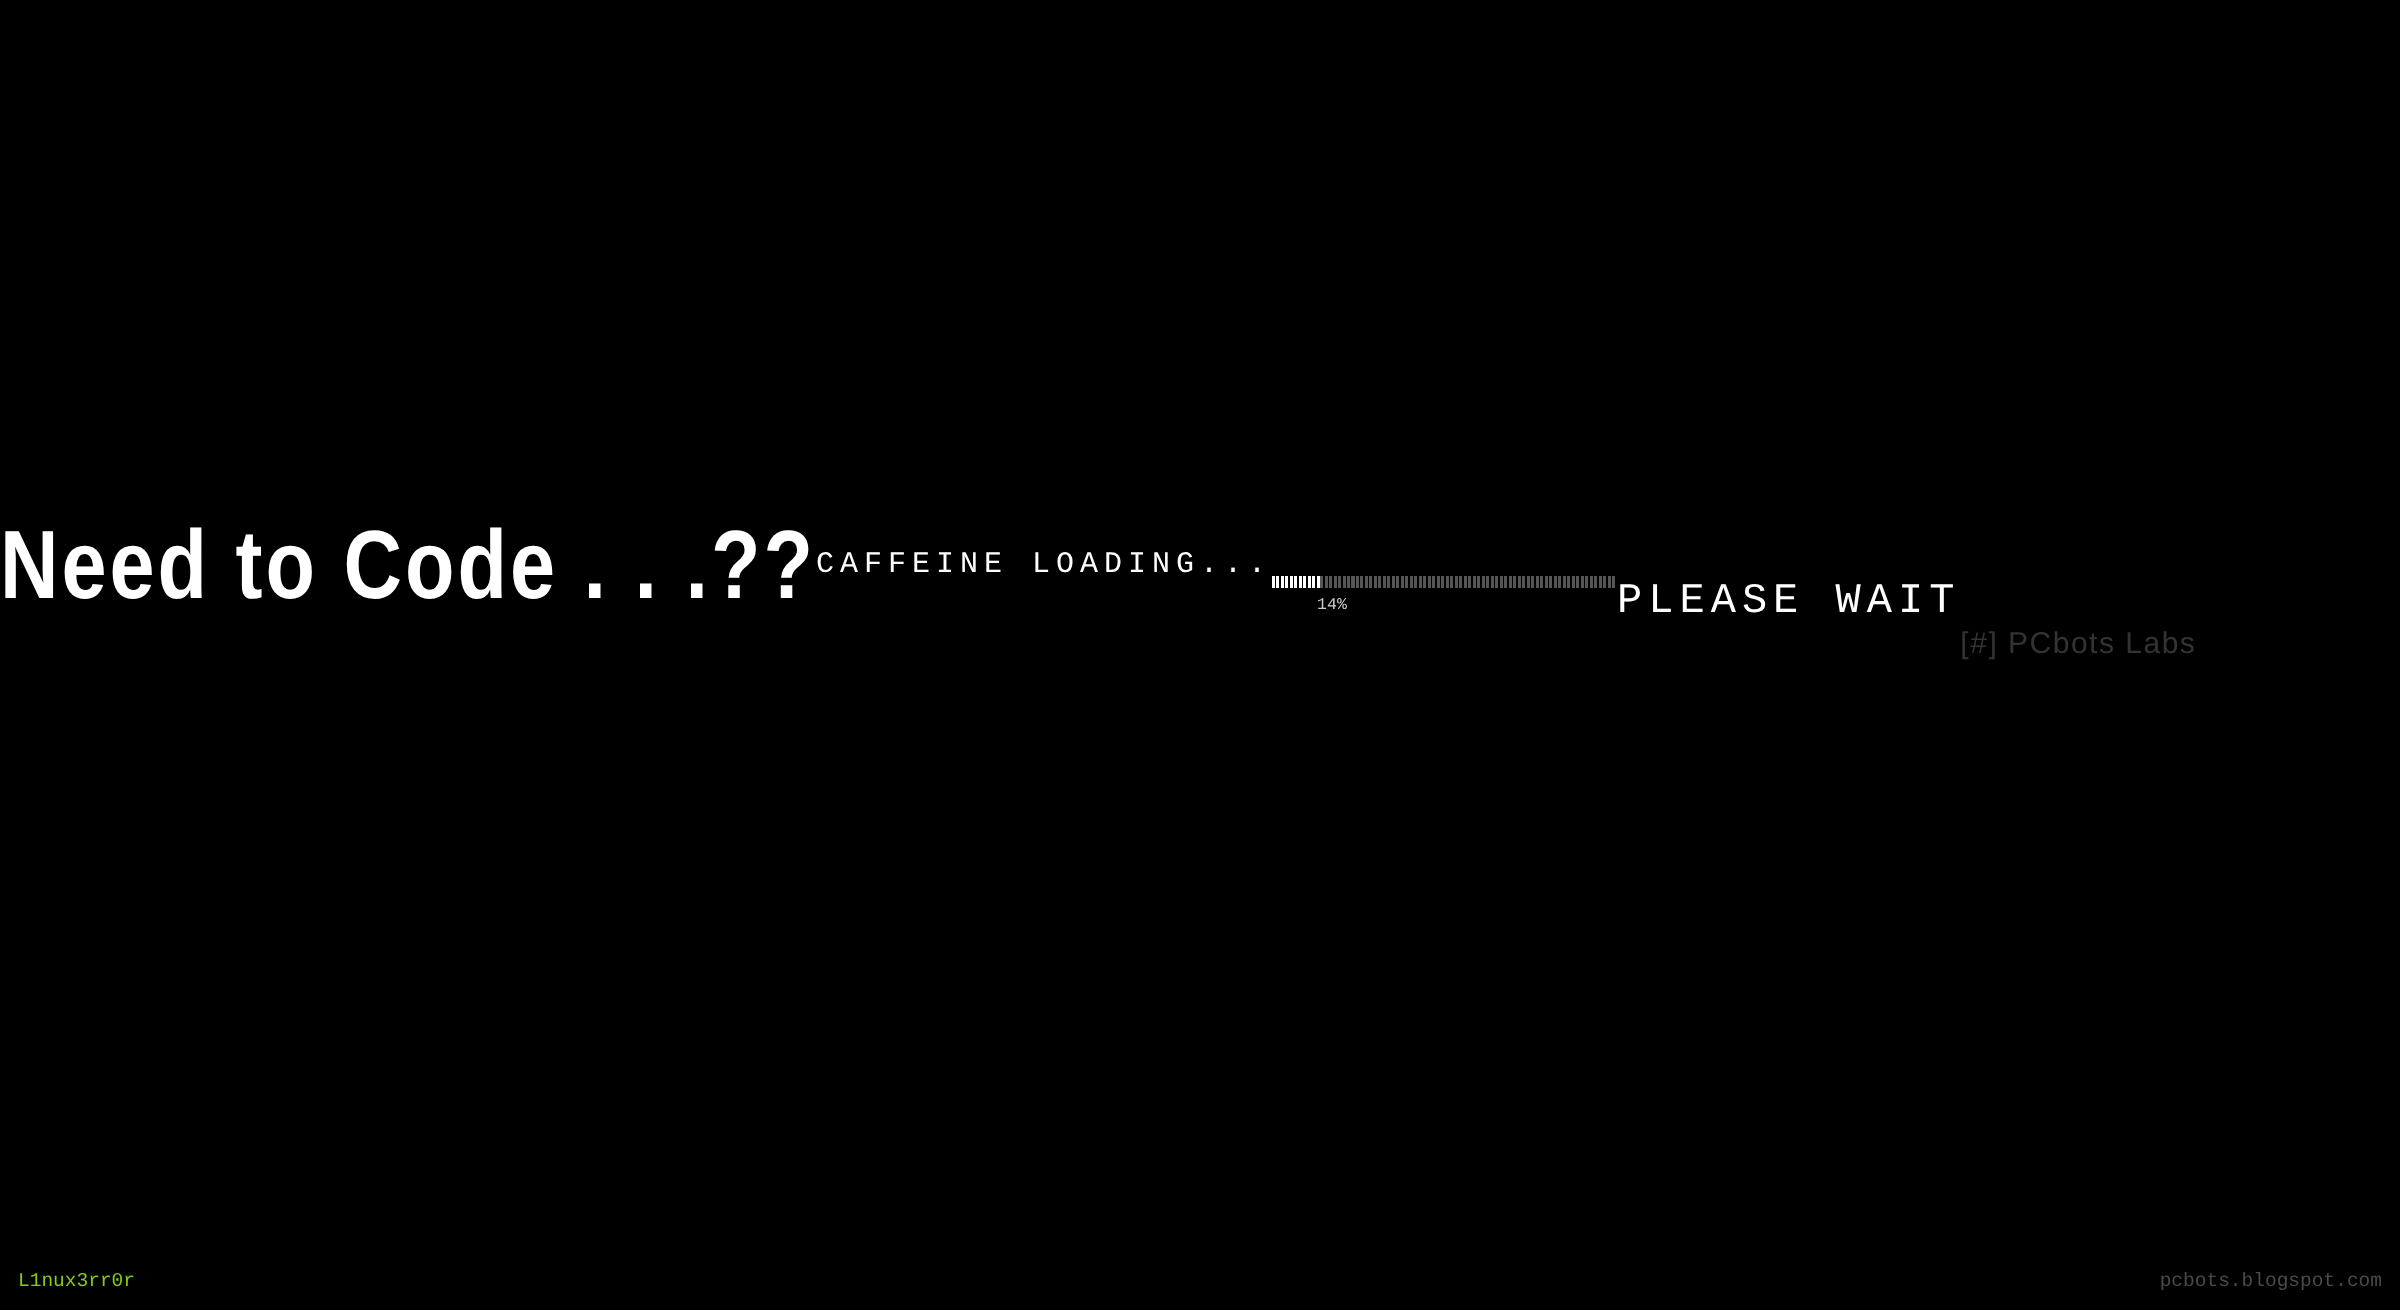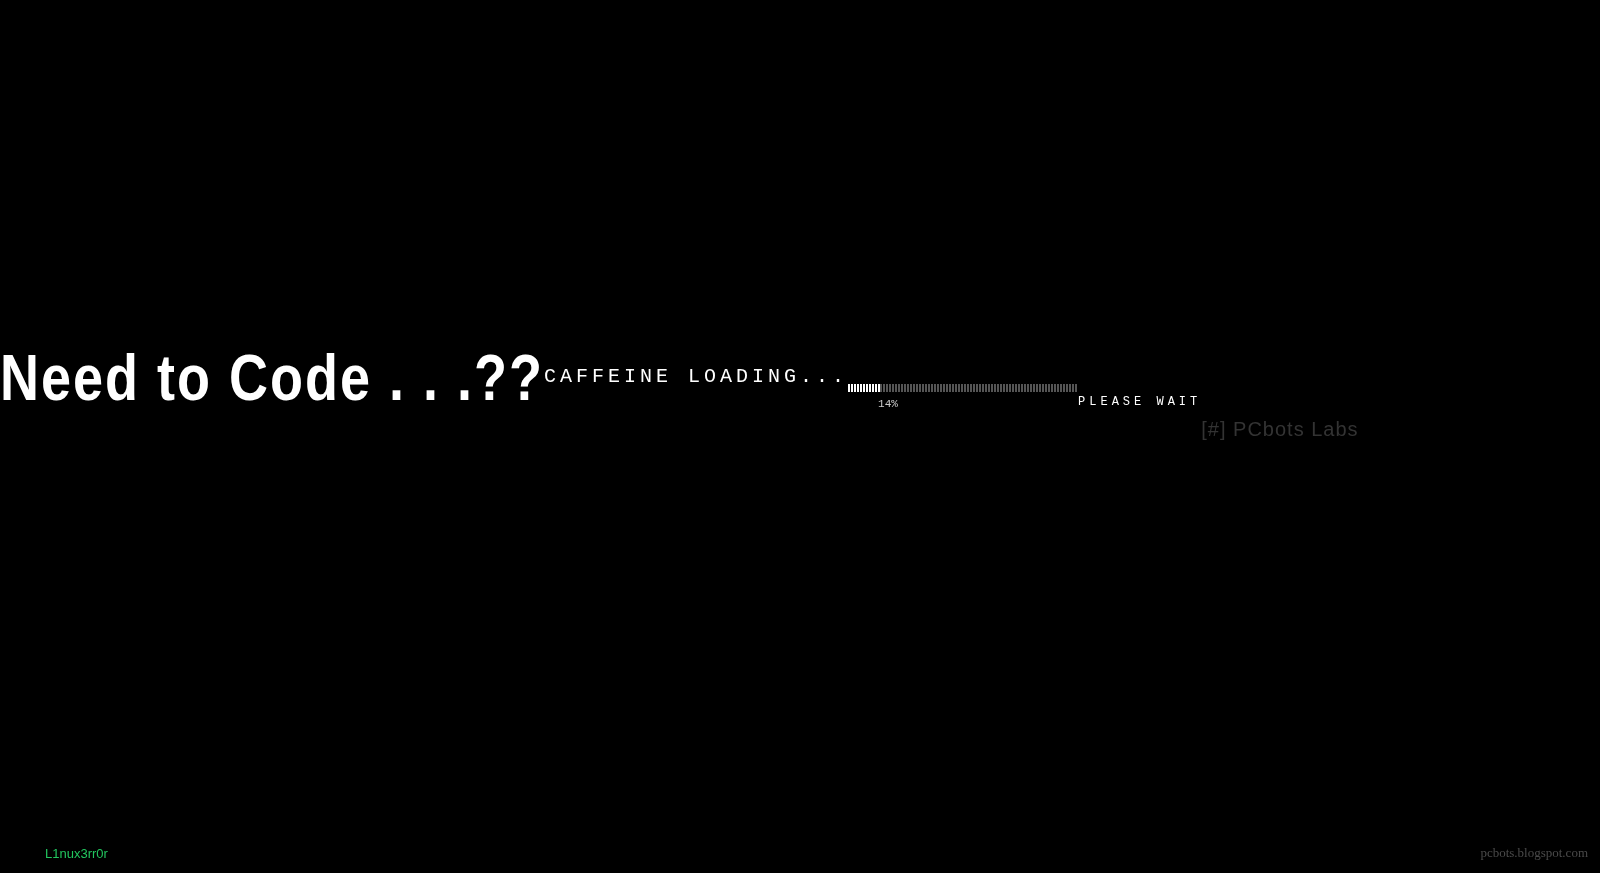--- a/index.html
+++ b/index.html
@@ -88,51 +88,50 @@
     .progress-percent {
       font-family: 'Courier New', monospace;
       font-size: 11px;
       color: #cccccc;
       margin-top: 6px;
       margin-left: 30px;
     }
 
     .please-wait {
       font-family: 'Courier New', monospace;
-      font-size: 12px;
+      font-size: 28px;
       letter-spacing: 4px;
       color: #ffffff;
       text-align: center;
       margin-top: 10px;
     }
 
     .credits {
       font-family: Arial, sans-serif;
       font-size: 20px;
       color: #333333;
       text-align: center;
       margin-top: 66px;
       letter-spacing: 1px;
     }
 
     .footer-left {
       position: absolute;
       bottom: 12px;
       left: 12px;
-      font-family: Liberation Sans, sans-serif;
+      font-family: Liberation Mono, monospace;
       font-size: 13px;
-      color: #22c55e;
-      margin-left: 33px;
+      color: #84cc16;
     }
 
     .footer-right {
       position: absolute;
       bottom: 12px;
       right: 12px;
-      font-family: Liberation Serif, serif;
+      font-family: Liberation Mono, monospace;
       font-size: 13px;
       color: #4a4a4a;
     }
   </style>
 </head>
 <body>
 
 <div class="container">
   <div class="heading">Need to Code . . .??</div>
   <div class="loading-text">CAFFEINE LOADING...</div>

